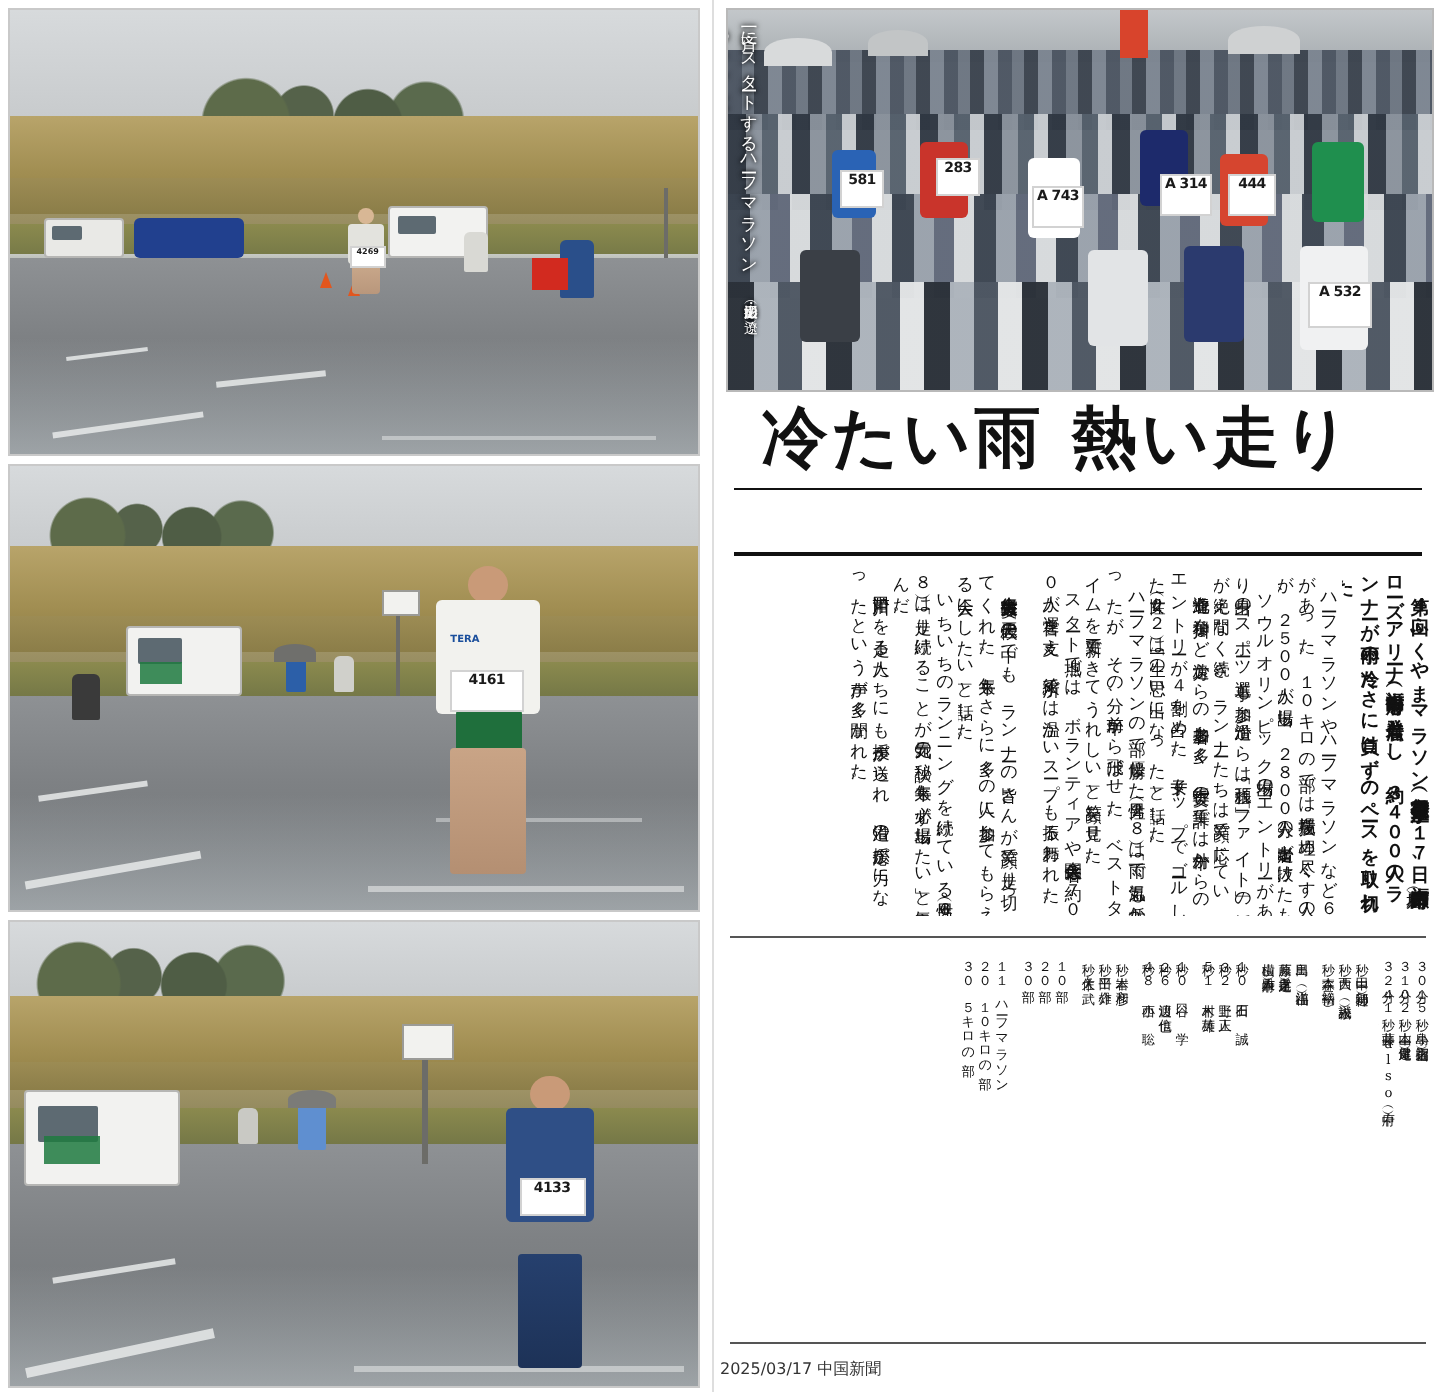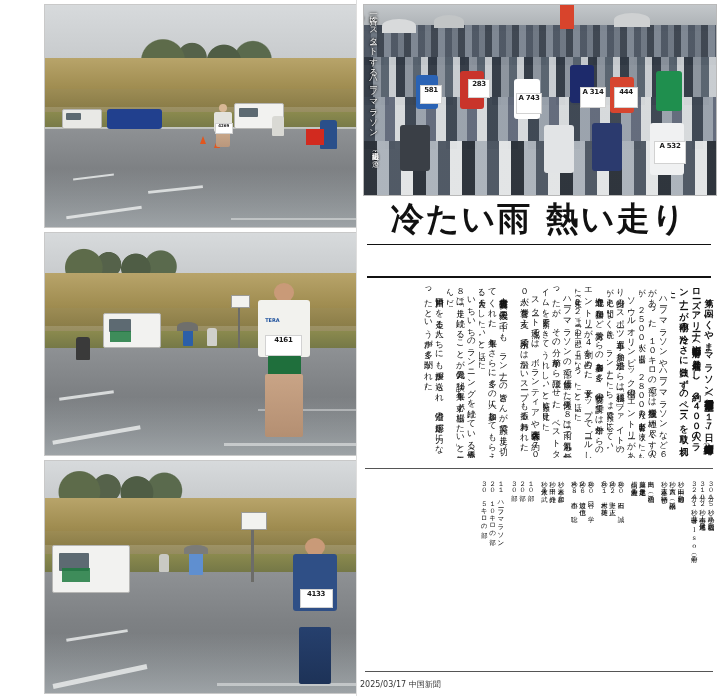--- a/index.html
+++ b/index.html
@@ -1,21 +1,21 @@
 <!DOCTYPE html>
 <html><head>
 <meta charset="utf-8">
 <style>
   html,body{margin:0;padding:0;background:#ffffff;}
   body{width:720px;height:696px;overflow:hidden;font-family:"DejaVu Sans","Liberation Sans",sans-serif;}
   .page{position:relative;width:720px;height:696px;background:#fff;}
 
   
   .photo-col{position:absolute;left:0;top:0;width:352px;height:696px;}
-  .photo{position:absolute;left:4px;width:344px;overflow:hidden;border:1px solid #c9c9c9;margin-left:40px;}
+  .photo{position:absolute;left:4px;width:344px;overflow:hidden;border:1px solid #c9c9c9;}
   .p1{top:4px;height:222px;}
   .p2{top:232px;height:222px;}
   .p3{top:460px;height:232px;}
 
   
   .scene{position:absolute;inset:0;}
   .sky{position:absolute;left:0;top:0;right:0;height:38%;
        background:linear-gradient(#d7dadc,#c9ccce 60%,#bfc3c3);}
   .hill{position:absolute;left:0;right:0;top:26%;height:26%;
         background:linear-gradient(#b8a46a,#a08d51 60%,#8d7b43);}
@@ -63,21 +63,21 @@
   .caption-v{position:absolute;left:3px;top:4px;width:14px;height:132px;
         writing-mode:vertical-rl;text-orientation:upright;font-size:8.5px;color:#fff;
         text-shadow:0 0 2px #000,0 0 3px #000;line-height:14px;letter-spacing:.5px;}
   .credit-v{position:absolute;left:3px;top:142px;width:13px;height:44px;
         writing-mode:vertical-rl;text-orientation:upright;font-size:7px;color:#fff;
         text-shadow:0 0 2px #000;}
   .bib{position:absolute;background:#fff;border:1px solid #d2d2d2;font-size:6px;
        color:#1a1a1a;text-align:center;line-height:1.05;padding-top:1px;font-weight:bold;}
   .bib .num{font-size:7px;letter-spacing:-.3px;}
 
-  .headline{position:absolute;left:10px;top:198px;width:344px;height:42px;
+  .headline{position:absolute;left:0;top:198px;width:344px;height:42px;
         font-family:"DejaVu Serif","Liberation Serif",serif;font-weight:bold;
         font-size:33px;letter-spacing:2px;color:#111;text-align:center;line-height:42px;}
   .subline{position:absolute;left:10px;top:248px;width:344px;height:24px;
         font-family:"DejaVu Serif","Liberation Serif",serif;color:#111;}
   .subline .small{font-size:12px;font-weight:bold;letter-spacing:0;}
   .subline .big{font-size:19px;font-weight:bold;letter-spacing:1px;}
 
   .rule{position:absolute;background:#111;}
 
   

